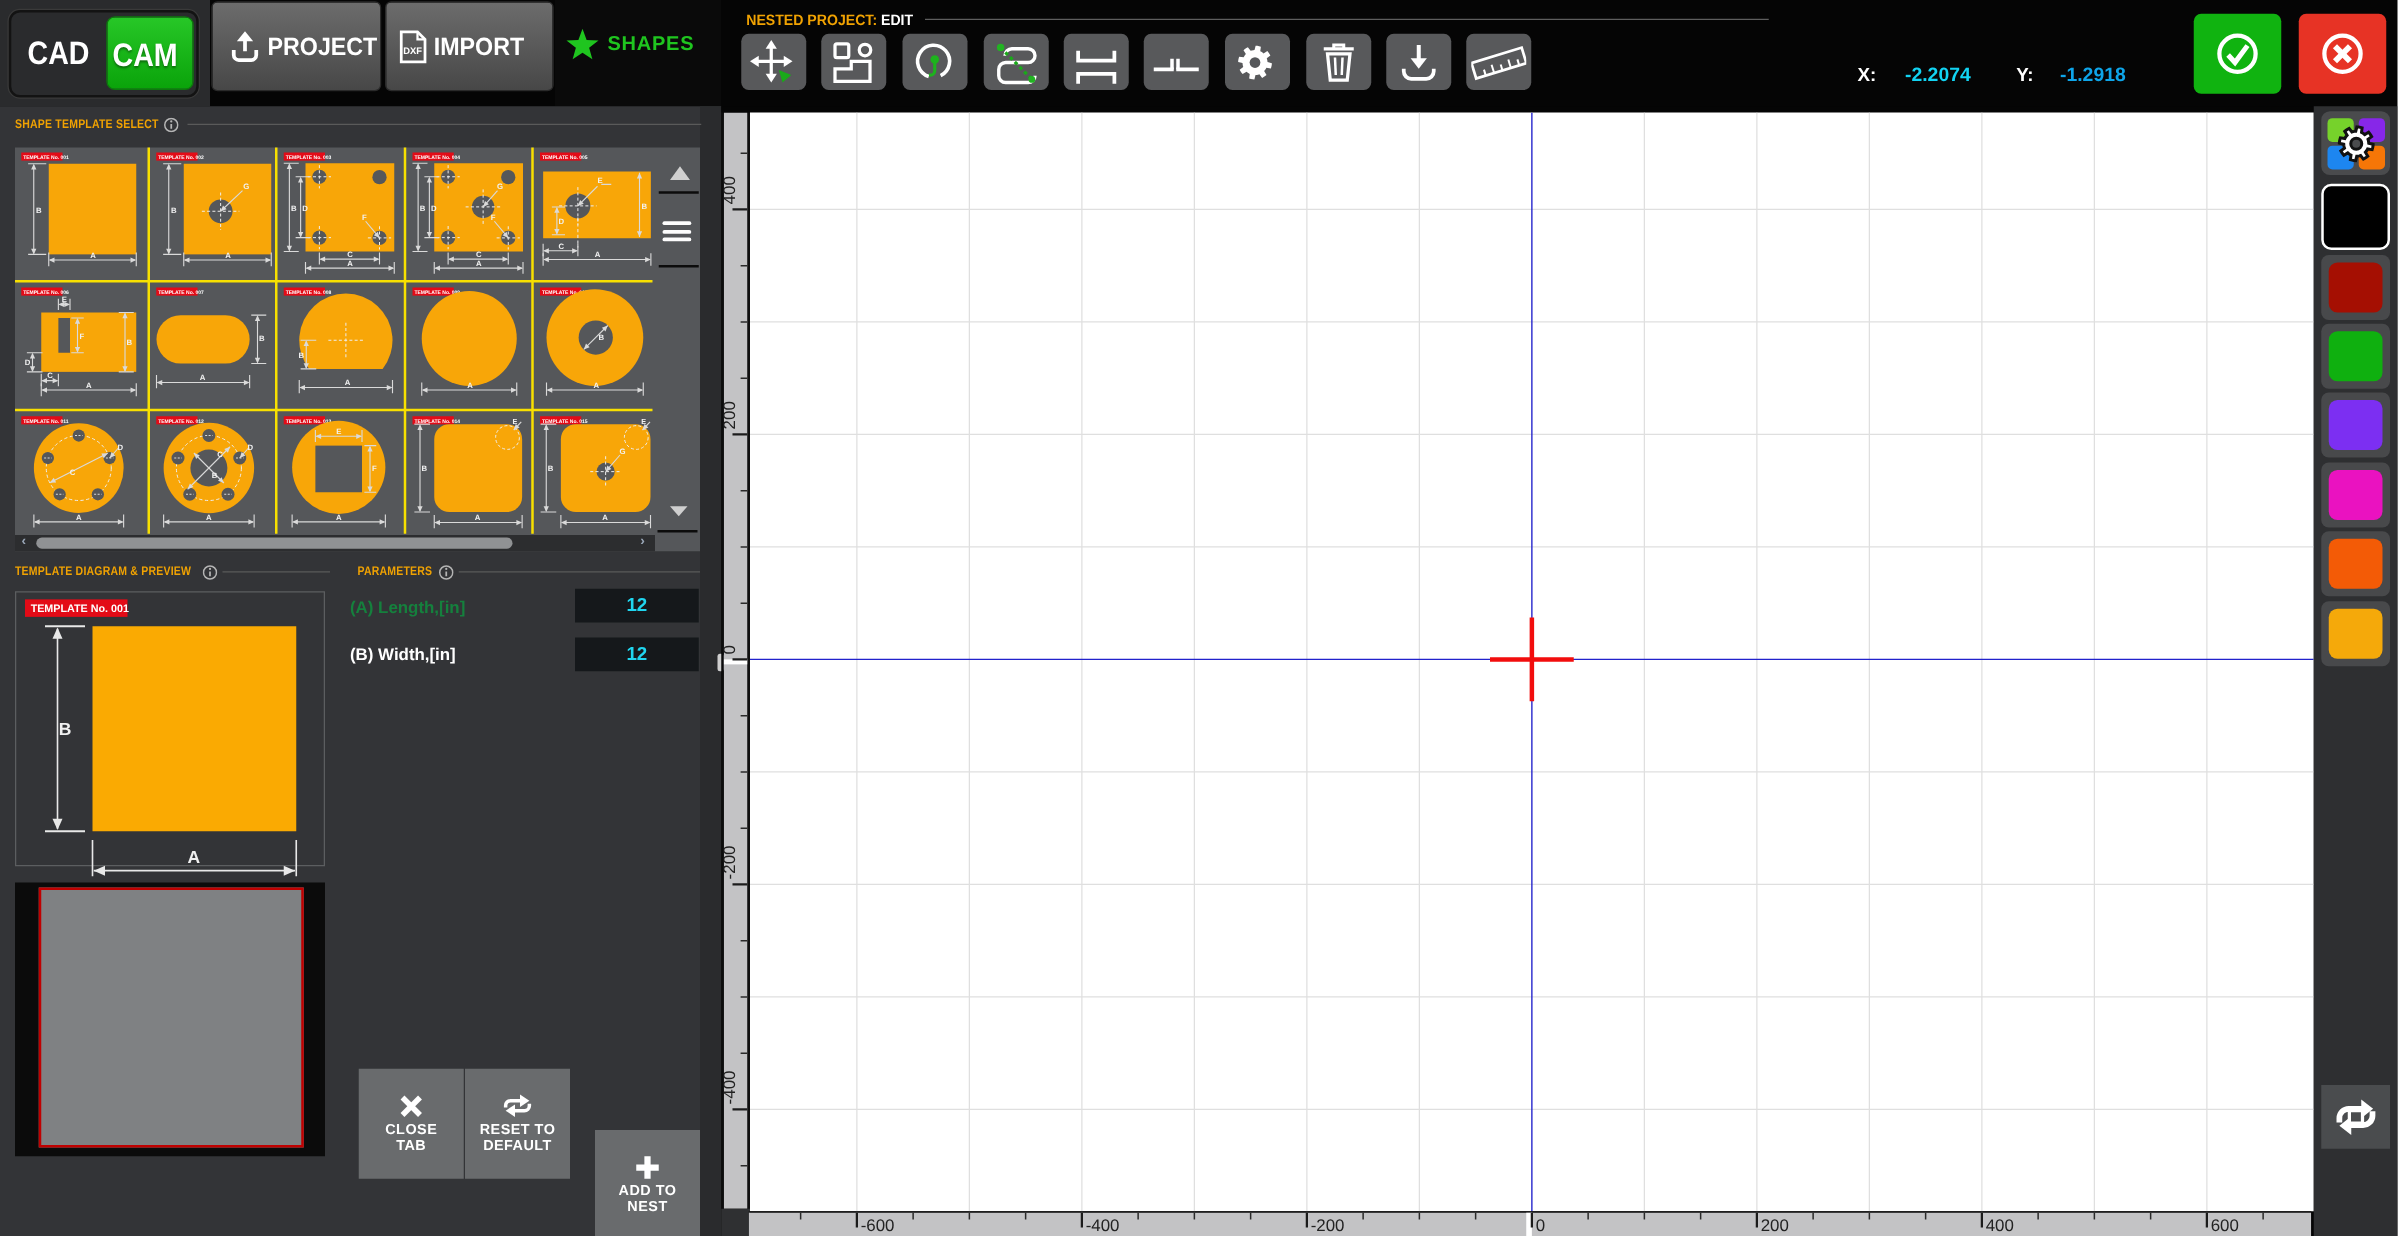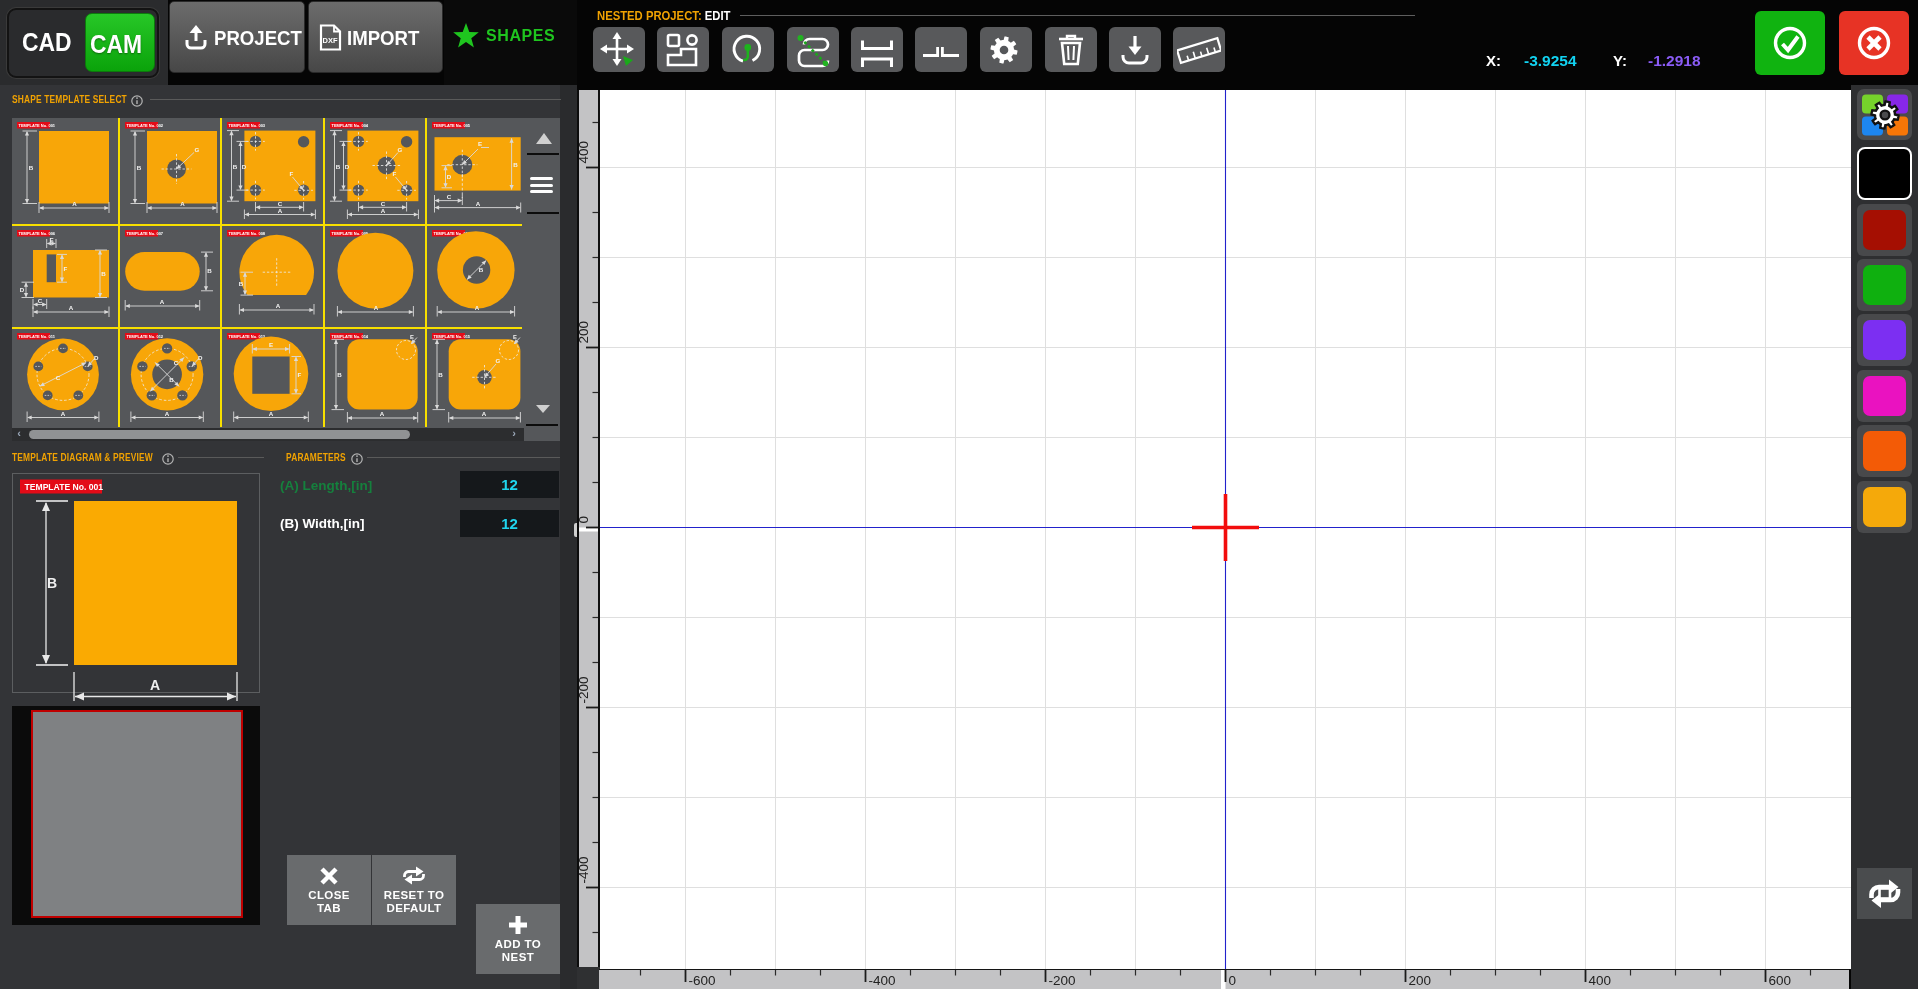--- a/index.html
+++ b/index.html
@@ -1,20 +1,20 @@
 <!DOCTYPE html>
 <html><head><meta charset="utf-8"><style>
 *{margin:0;padding:0;box-sizing:border-box}
 body{width:1918px;height:989px;background:#050505;font-family:"Liberation Sans",sans-serif;position:relative;overflow:hidden}
 div{position:absolute}
 .tb{background:#58595b;border-radius:6px;width:52px;height:45px;display:flex;align-items:center;justify-content:center}
 .hdr{font-size:10px;font-weight:bold;color:#f0a202;letter-spacing:0.2px;white-space:nowrap;transform:scaleX(0.84);transform-origin:left}
 .hline{height:1px;background:#5a5a5a}
 .swc{width:55px;border-radius:6px;background:#48494b;display:flex;align-items:center;justify-content:center}
-.btn3{width:84px;height:70px;background:#696b6d;color:#fff;font-weight:bold;font-size:11.5px;text-align:center;letter-spacing:0.4px;display:flex;flex-direction:column;align-items:center;justify-content:center;gap:3px;line-height:13px}
+.btn3{width:84px;height:88px;background:#696b6d;color:#fff;font-weight:bold;font-size:11.5px;text-align:center;letter-spacing:0.4px;display:flex;flex-direction:column;align-items:center;justify-content:center;gap:3px;line-height:13px}
 </style></head><body>
 <div style="left:0;top:0;width:168px;height:85px;background:#2a2b2d"></div>
 <div style="left:7px;top:8px;width:152px;height:70px;background:#2a2b2d;border:2px solid #131313;border-radius:9px;box-shadow:0 0 0 1px #3a3a3a"></div>
 <div style="left:22px;top:27px;color:#fff;font-weight:bold;font-size:26px;transform:scaleX(0.88);transform-origin:left">CAD</div>
 <div style="left:85px;top:13px;width:70px;height:59px;background:linear-gradient(#27c727,#0aa30a);border-radius:7px;border:1px solid #0c7a0c;text-shadow:0 1px 2px rgba(0,0,0,.4)">
     <span style="position:absolute;left:4px;top:15px;color:#fff;font-weight:bold;font-size:26px;display:inline-block;transform:scaleX(0.88);transform-origin:left">CAM</span>
   </div>
 <div style="left:169px;top:1px;width:136px;height:72px;background:linear-gradient(#6c6c6c,#474747);border-radius:5px;border:1px solid #2a2a2a"></div>
 <div style="left:179px;top:24px;width:40px;height:30px"><svg width="34" height="28" viewBox="0 0 34 28" style="">
       <path d="M8,16 v4 a4,4 0 0 0 4,4 h10 a4,4 0 0 0 4,-4 v-4" fill="none" stroke="#ffffff" stroke-width="3"></path>
@@ -111,23 +111,23 @@
         <rect x="1" y="14" width="42" height="13" fill="none" stroke="#ffffff" stroke-width="2.2"></rect>
         <line x1="9" y1="27" x2="9" y2="22" stroke="#ffffff" stroke-width="1.6"></line>
         <line x1="16" y1="27" x2="16" y2="20" stroke="#ffffff" stroke-width="1.6"></line>
         <line x1="23" y1="27" x2="23" y2="22" stroke="#ffffff" stroke-width="1.6"></line>
         <line x1="30" y1="27" x2="30" y2="20" stroke="#ffffff" stroke-width="1.6"></line>
         <line x1="37" y1="27" x2="37" y2="22" stroke="#ffffff" stroke-width="1.6"></line>
       </g>
     </svg>
   </div>
 <div style="left:1486px;top:52px;color:#fff;font-weight:bold;font-size:15px">X:</div>
-<div style="left:1524px;top:52px;color:#12d3f2;font-weight:bold;font-size:15.5px">-3.9254</div>
+<div style="left:1524px;top:52px;color:#12d3f2;font-weight:bold;font-size:15.5px">-2.2074</div>
 <div style="left:1613px;top:52px;color:#fff;font-weight:bold;font-size:15px">Y:</div>
-<div style="left:1648px;top:52px;color:#8b5cf6;font-weight:bold;font-size:15.5px">-1.2918</div>
+<div style="left:1648px;top:52px;color:#0ea5e9;font-weight:bold;font-size:15.5px">-1.2918</div>
 <div style="left:1755px;top:11px;width:70px;height:64px;background:#10b310;border-radius:6px;display:flex;align-items:center;justify-content:center">
     <svg width="36" height="36" viewBox="0 0 36 36" style="">
       <circle cx="18" cy="18" r="14.5" fill="none" stroke="#fff" stroke-width="3.4"></circle>
       <polyline points="10.5,19 16,25 26,11.5" fill="none" stroke="#fff" stroke-width="4"></polyline>
     </svg>
   </div>
 <div style="left:1839px;top:11px;width:70px;height:64px;background:#e73325;border-radius:6px;display:flex;align-items:center;justify-content:center">
     <svg width="36" height="36" viewBox="0 0 36 36" style="">
       <circle cx="18" cy="18" r="14.5" fill="none" stroke="#fff" stroke-width="3.4"></circle>
       <line x1="12" y1="12" x2="24" y2="24" stroke="#fff" stroke-width="4.6"></line>

